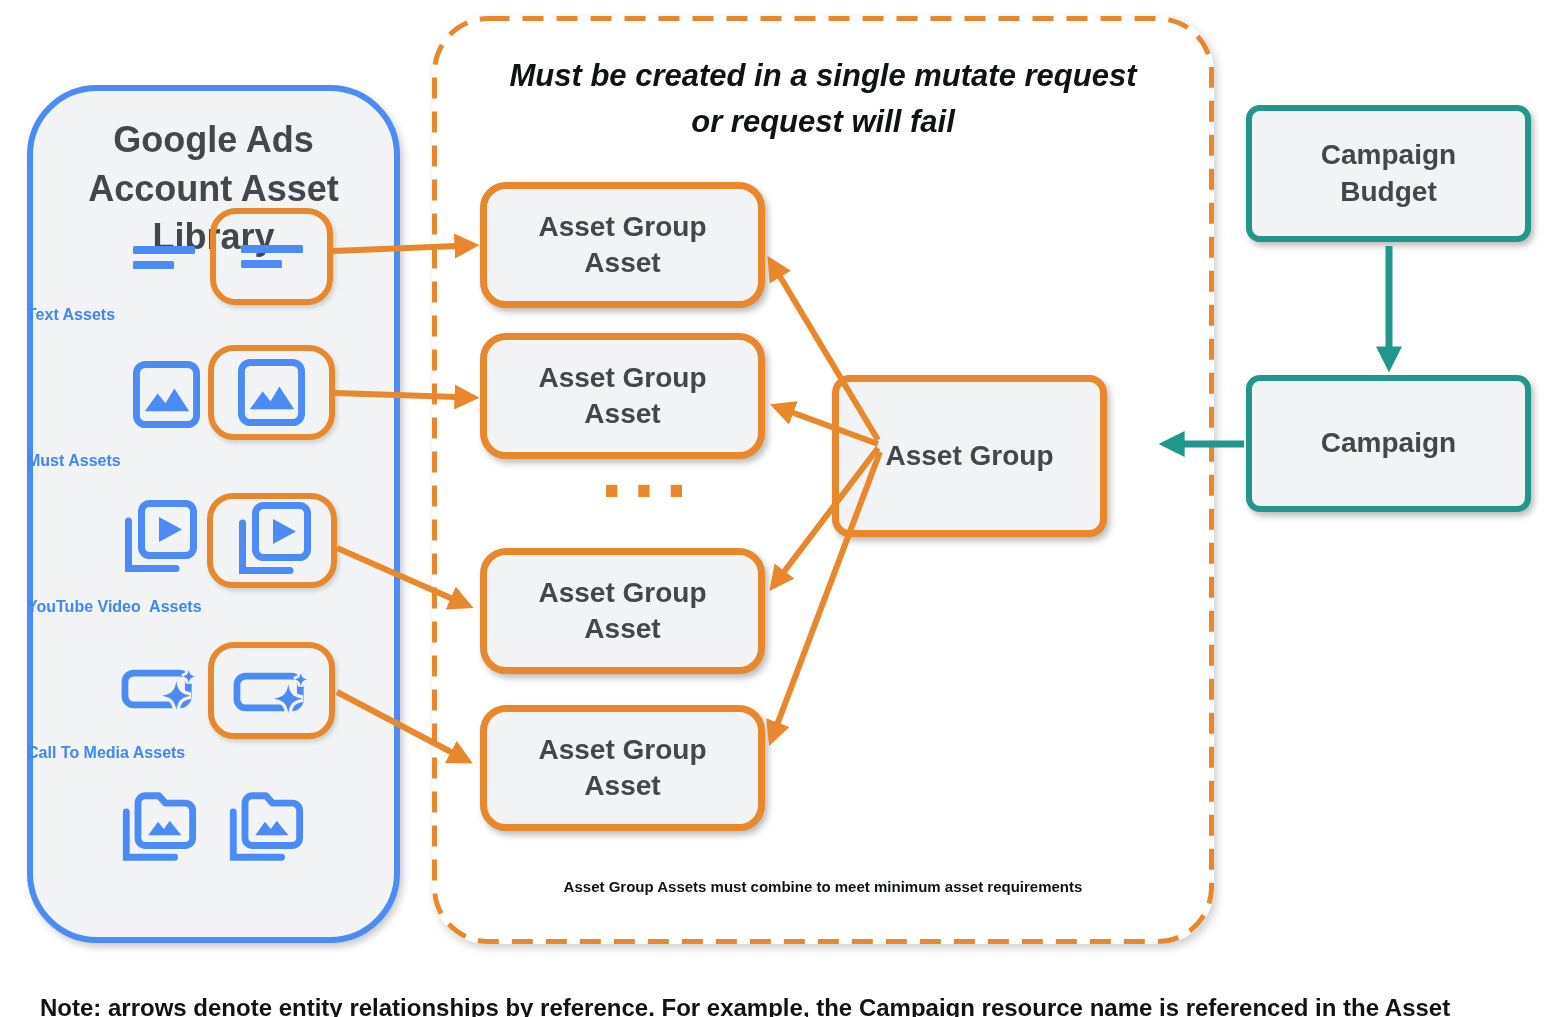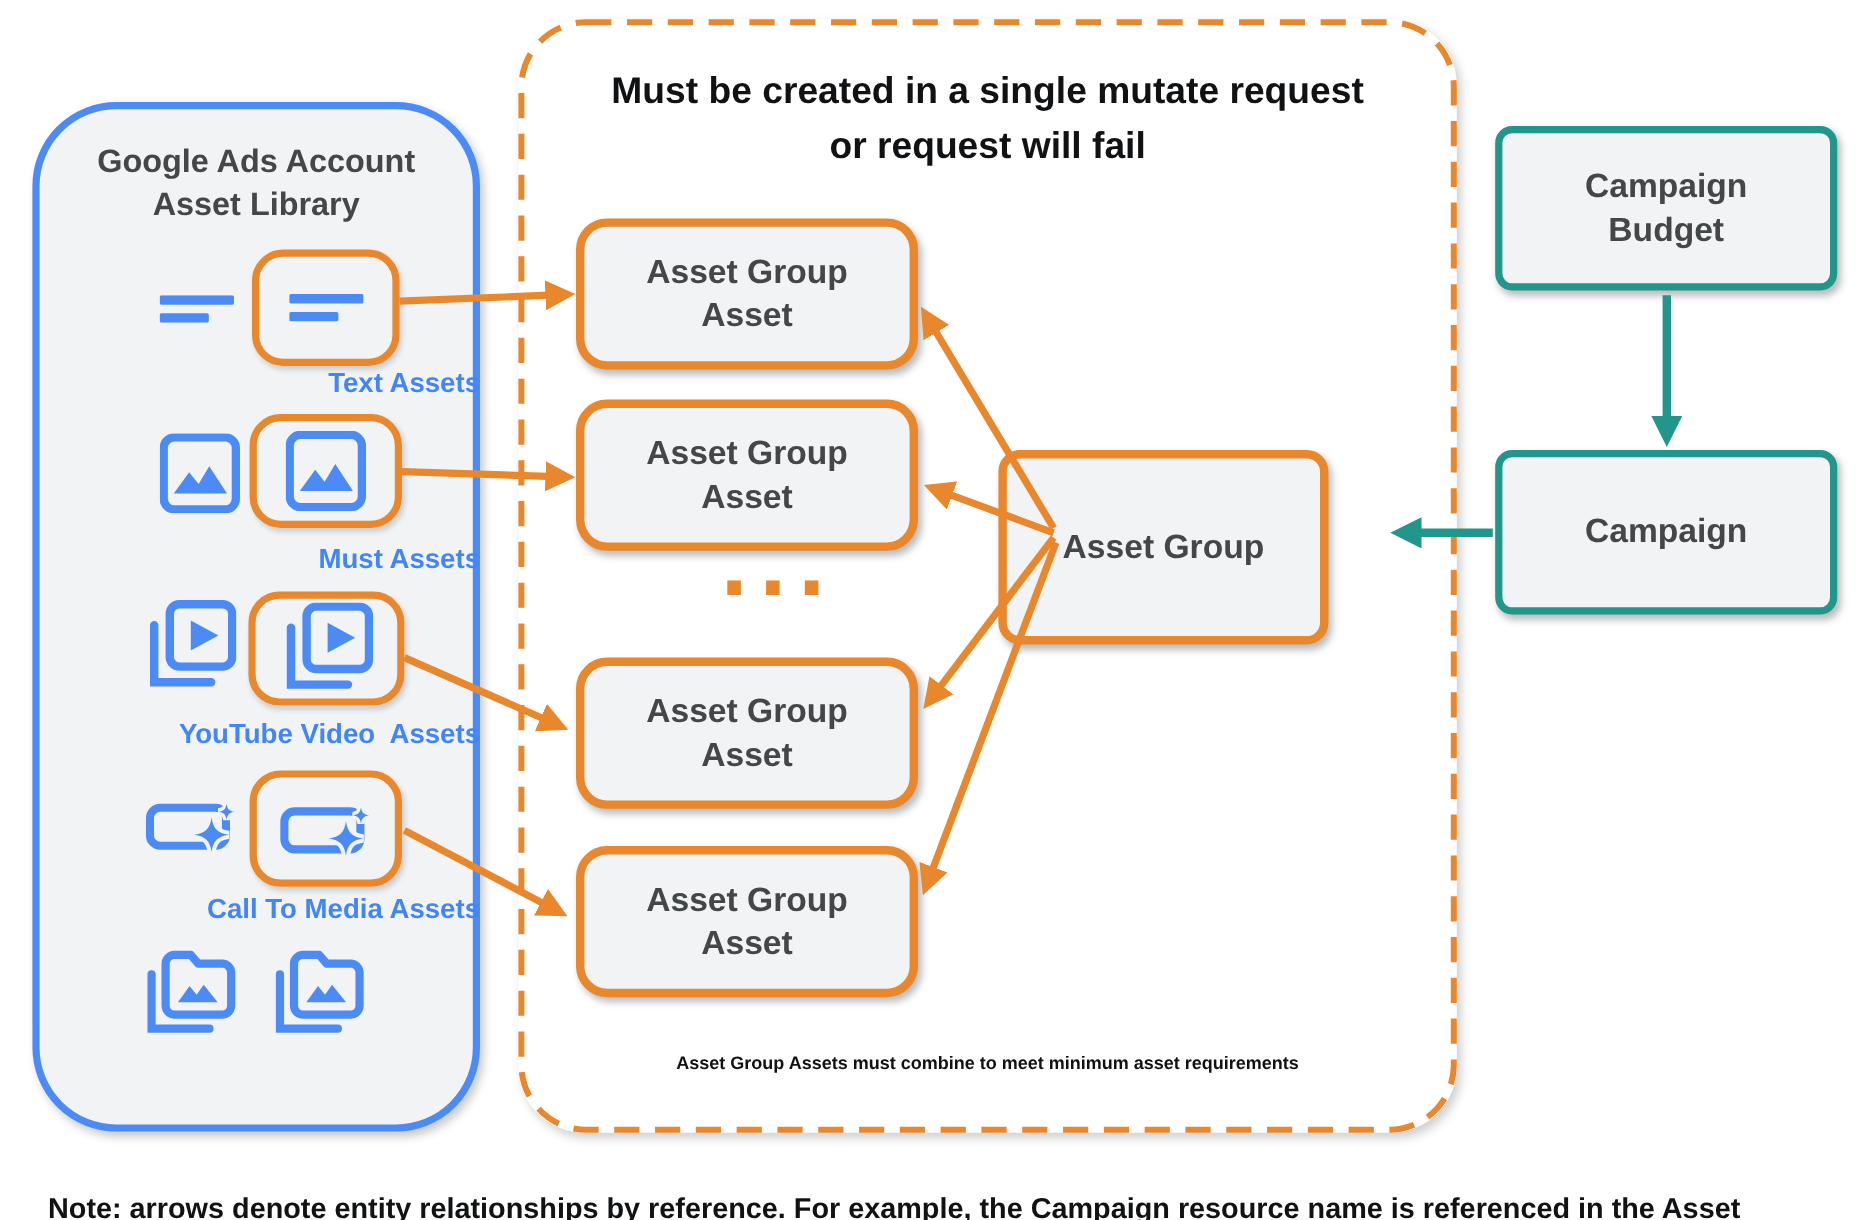--- a/index.html
+++ b/index.html
@@ -18,40 +18,40 @@
   }
   .abs{position:absolute;}
   
   .lib-panel{
     left:27px;top:85px;width:373px;height:858px;box-sizing:border-box;
     background:var(--fill);border:6px solid var(--blue-icon);border-radius:70px;
     box-shadow:3px 4px 7px rgba(60,64,67,.28);
   }
   .lib-title{
     left:50px;top:116px;width:327px;text-align:center;
-    font-size:27px;font-weight:bold;color:var(--dark);line-height:1.35;
+    font-size:36px;font-weight:bold;color:var(--dark);line-height:1.35;
   }
   .lib-label{
-    left:27px;width:373px;text-align:right;white-space:pre;
-    font-size:23px;font-weight:bold;color:var(--blue);
+    left:27px;width:373px;text-align:left;white-space:pre;
+    font-size:16px;font-weight:bold;color:var(--blue);
   }
   .hl{
     box-sizing:border-box;border:6px solid var(--orange);border-radius:26px;
     display:flex;align-items:center;justify-content:center;
     box-shadow:2px 3px 4px rgba(60,64,67,.2);
   }
   .icon{display:block;}
   
   .dash-bg{
     left:432px;top:16px;width:782px;height:928px;border-radius:55px;background:#ffffff;
     box-shadow:3px 4px 8px rgba(60,64,67,.25);
   }
   .heading{
     left:432px;width:782px;text-align:center;color:var(--black);
-    font-size:31px;font-weight:bold;
+    font-size:31px;font-weight:bold;font-style:italic;
   }
   .agabox,.agbox,.tealbox{
     box-sizing:border-box;background:var(--fill);
     display:flex;align-items:center;justify-content:center;text-align:center;
     font-size:28px;font-weight:bold;color:var(--dark);line-height:1.3;
     box-shadow:3px 4px 6px rgba(60,64,67,.35);
   }
   .agabox{left:480px;width:285px;height:126px;border:7px solid var(--orange);border-radius:26px;}
   .agabox span{display:block;max-width:220px;}
   .agbox{left:832px;top:375px;width:275px;height:162px;border:7px solid var(--orange);border-radius:18px;}

